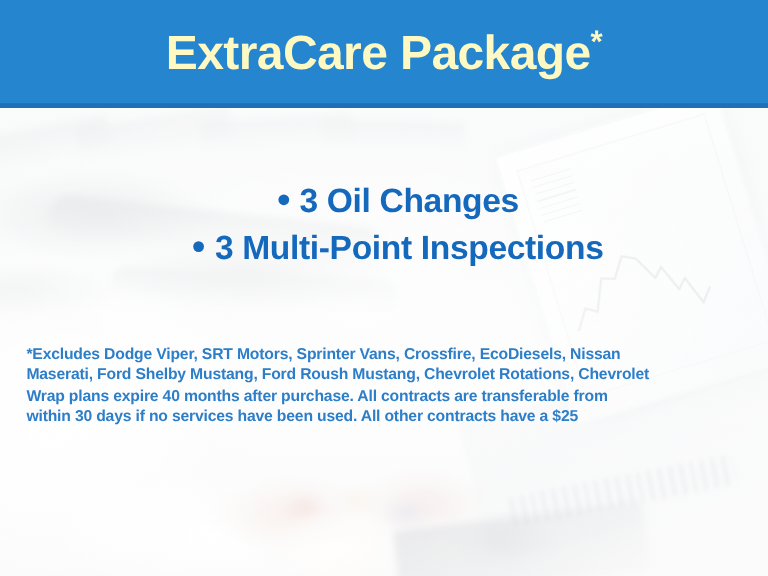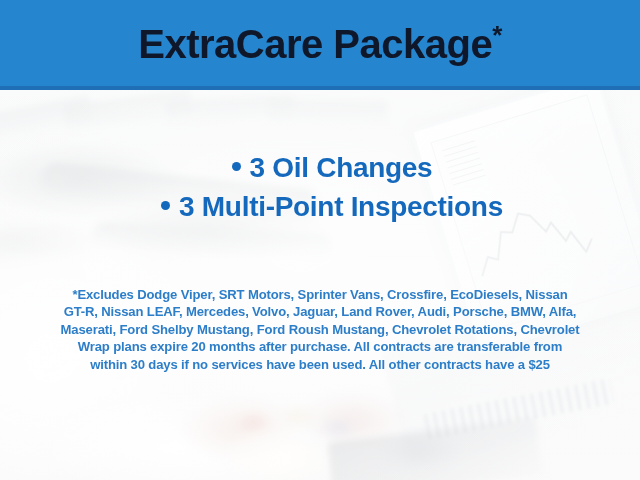--- a/index.html
+++ b/index.html
@@ -207,21 +207,21 @@
     box-sizing: border-box;
   }
   .banner::after {
     content: "";
     position: absolute;
     left: 0; bottom: 0;
     width: 100%; height: 4px;
     background: #1e6fb5;
   }
   .banner-title {
-    color: #0f172a;
+    color: #fef9c3;
     font-size: 40px;
     font-weight: bold;
     letter-spacing: -0.5px;
     line-height: 1;
     white-space: nowrap;
     margin: 16px;
     padding-bottom: 4px;
   }
   .banner-title .ast { font-size: 26px; vertical-align: super; }
 
@@ -252,21 +252,20 @@
     margin-right: 9px;
     position: relative;
     top: -3px;
   }
 
   
   .disclaimer {
     position: absolute;
     left: 22px; top: 286px;
     width: 596px;
-    text-align: center;
     color: #2d7ec9;
     font-size: 13.1px;
     font-weight: bold;
     line-height: 17.4px;
     letter-spacing: -0.15px;
     text-shadow: 0 0 1px rgba(255,255,255,0.45);
   }
   .disclaimer .ln { display: block; white-space: nowrap; }
 </style>
 </head>
@@ -313,19 +312,18 @@
     <h1 class="banner-title"><span>ExtraCare Package</span><span class="ast">*</span></h1>
   </div>
 
   <ul class="bullets">
     <li><span class="dot"></span><span>3 Oil Changes</span></li>
     <li><span class="dot"></span><span>3 Multi-Point Inspections</span></li>
   </ul>
 
   <div class="disclaimer">
     <span class="ln">*Excludes Dodge Viper, SRT Motors, Sprinter Vans, Crossfire, EcoDiesels, Nissan</span>
-    <span class="ln">GT-R, Nissan LEAF, Mercedes, Volvo, Jaguar, Land Rover, Audi, Porsche, BMW, Alfa,</span>
     <span class="ln">Maserati, Ford Shelby Mustang, Ford Roush Mustang, Chevrolet Rotations, Chevrolet</span>
-    <span class="ln">Wrap plans expire 20 months after purchase. All contracts are transferable from</span>
+    <span class="ln">Wrap plans expire 40 months after purchase. All contracts are transferable from</span>
     <span class="ln">within 30 days if no services have been used. All other contracts have a $25</span>
   </div>
 
 </div>
 
 </body></html>

